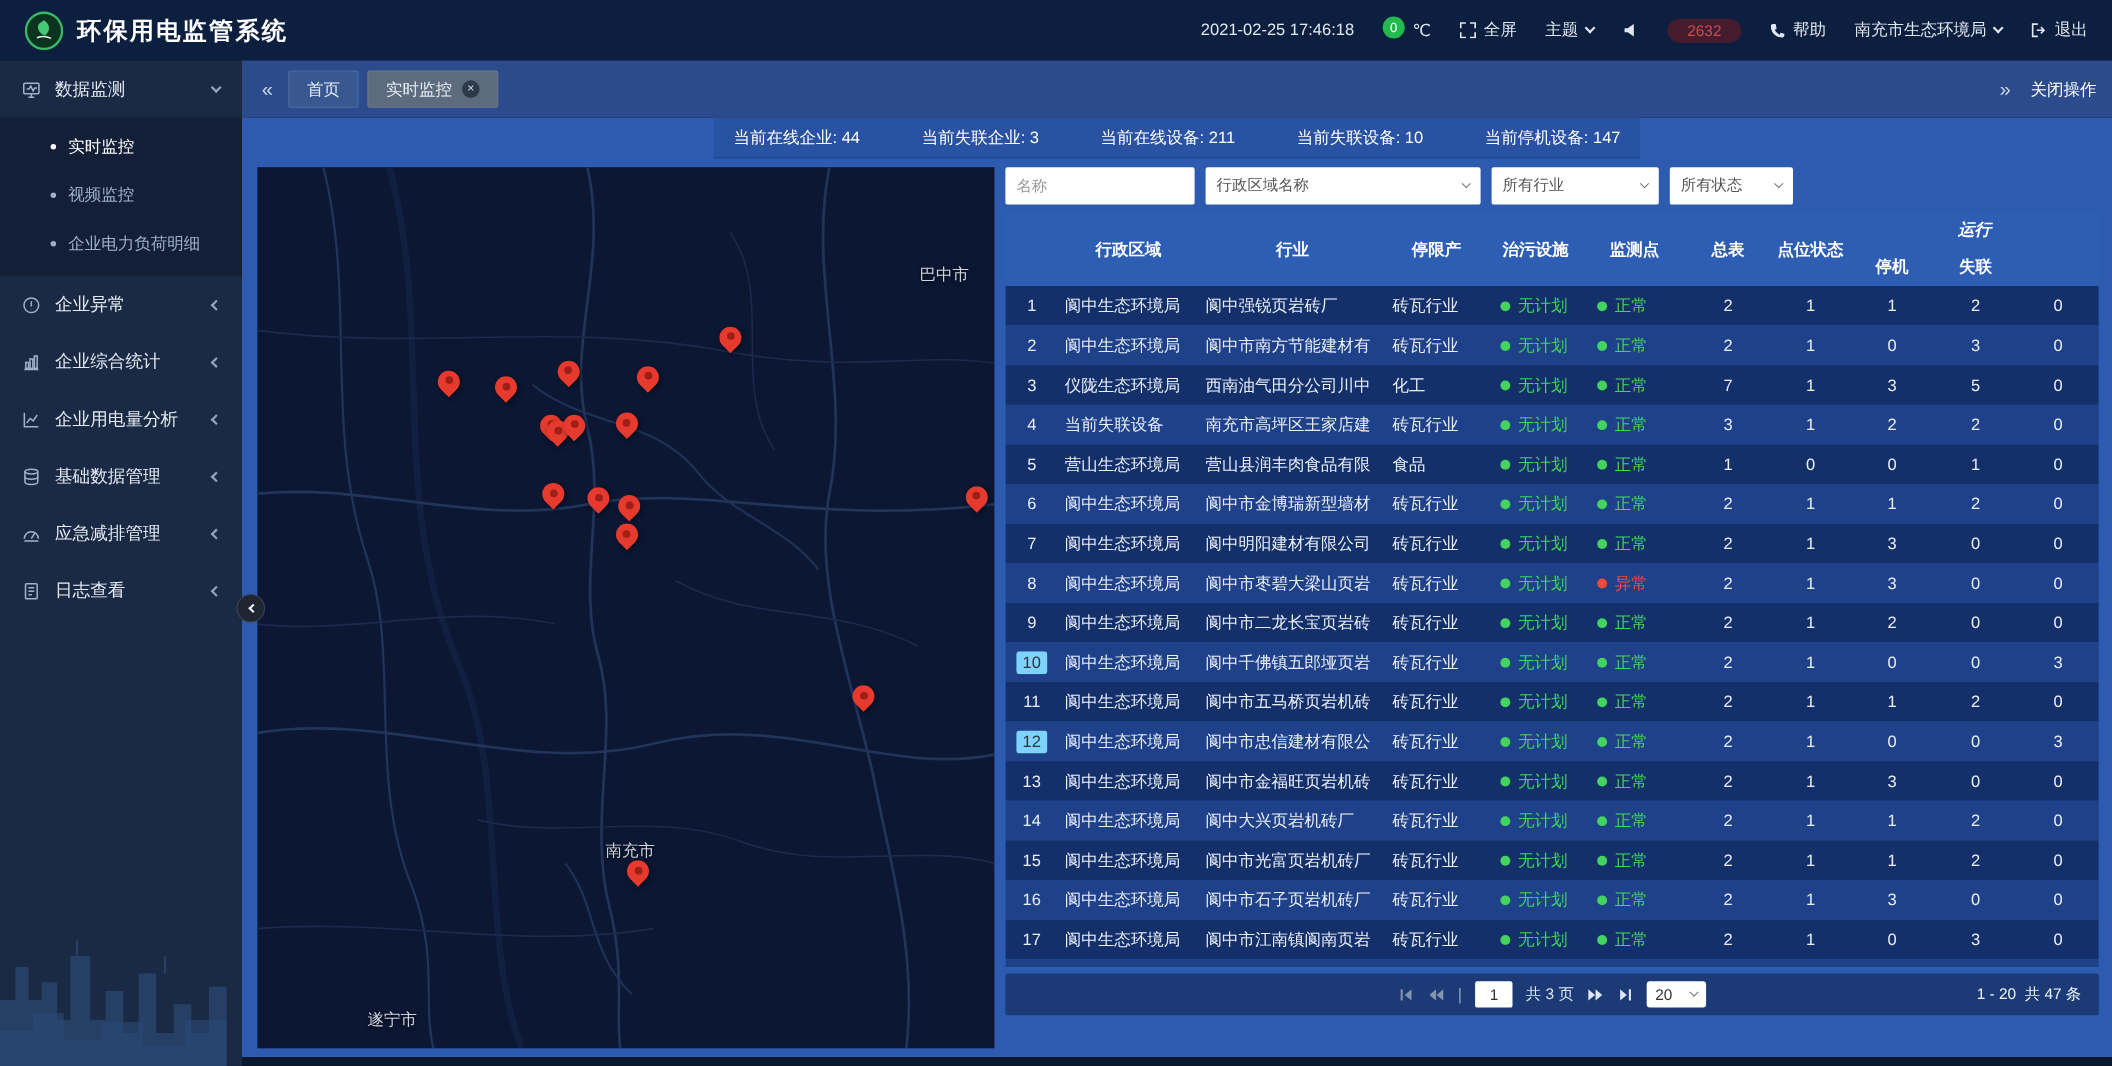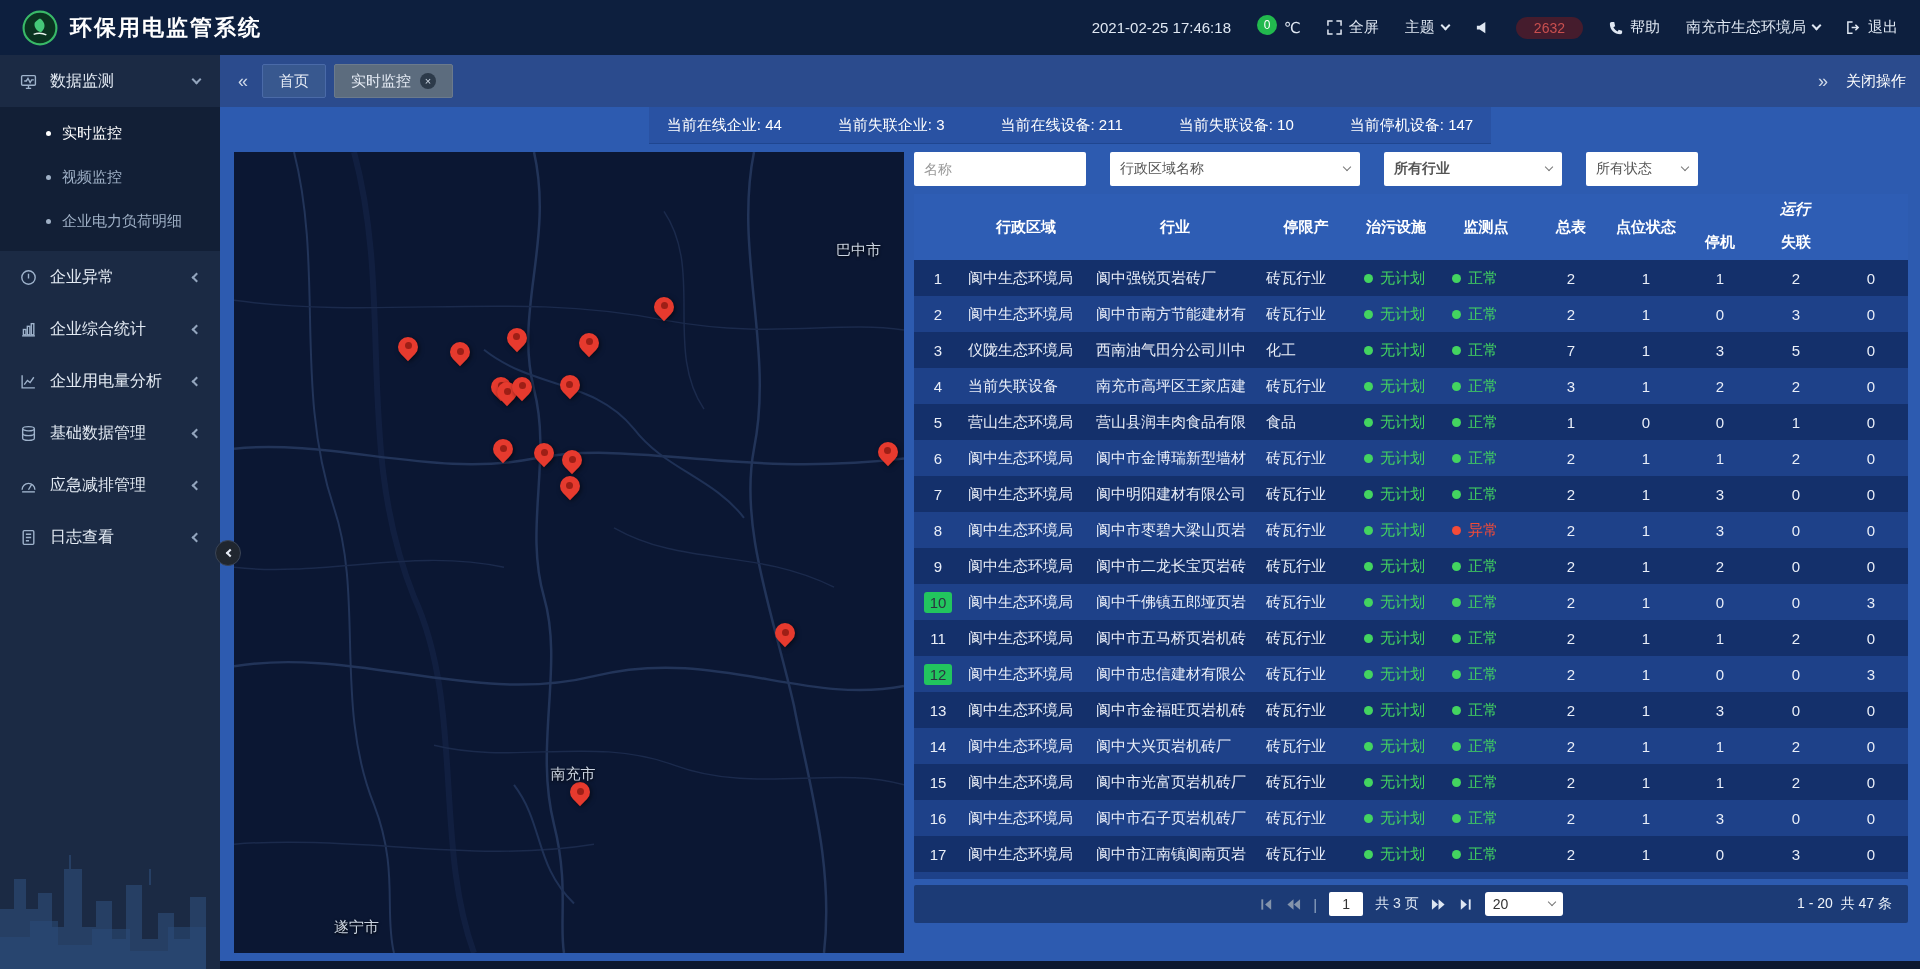--- a/index.html
+++ b/index.html
@@ -64,59 +64,59 @@
   .pin::before { content:""; position:absolute; width:20px; height:20px; background:#e63a2e;
     border-radius:50% 50% 50% 0; transform:rotate(-45deg); box-shadow:0 2px 5px rgba(0,0,0,.55); }
   .pin::after { content:""; position:absolute; left:6.5px; top:5.5px; width:7px; height:7px; border-radius:50%; background:#9e1f16; }
   .collapse-btn { position:absolute; left:-5px; top:50%; transform:translateY(-50%); width:26px; height:26px;
     background:#20262f; border:1px solid #3a4456; border-radius:50%; display:flex; align-items:center;
     justify-content:center; z-index:6; cursor:pointer; }
   .collapse-btn .chev { width:6px; height:6px; border-color:#e6ecf5; margin-left:3px; }
 
   
   .table-panel { flex:1; display:flex; flex-direction:column; min-width:0; --cols:48px 128px 170px 92px 88px 92px 78px 72px 76px 76px 74px; }
-  .filters { flex:0 0 34px; display:flex; gap:24px; margin-bottom:8px; }
+  .filters { flex:0 0 34px; display:flex; gap:10px; margin-bottom:8px; }
   .f-input { width:172px; background:#fff; border:none; border-radius:2px; padding:0 10px; font-size:14px; color:#555;
     font-family:"Liberation Sans","DejaVu Sans",sans-serif; }
   .f-input::placeholder { color:#999; }
   .f-select { background:#fff; border-radius:2px; display:flex; align-items:center; justify-content:space-between;
     padding:0 10px; font-size:14px; color:#555; cursor:pointer; }
-  .f-region { width:250px; } .f-industry { width:178px;font-weight:bold; } .f-status { width:112px; }
+  .f-region { width:250px; } .f-industry { width:152px; } .f-status { width:112px; }
 
   .tbl-head { flex:0 0 66px; display:grid; grid-template-columns:var(--cols); grid-template-rows:30px 36px;
     background:#2e5db4; color:#fff; font-size:15px; font-weight:bold; }
   .tbl-head > div { display:flex; align-items:center; justify-content:center; }
   .tbl-head > div:nth-child(-n+8) { grid-row:1/3; }
   .tbl-head > div:nth-child(1){grid-column:1} .tbl-head > div:nth-child(2){grid-column:2}
   .tbl-head > div:nth-child(3){grid-column:3} .tbl-head > div:nth-child(4){grid-column:4}
   .tbl-head > div:nth-child(5){grid-column:5} .tbl-head > div:nth-child(6){grid-column:6}
   .tbl-head > div:nth-child(7){grid-column:7} .tbl-head > div:nth-child(8){grid-column:8}
   .tbl-head > div:nth-child(9){grid-column:9/12; grid-row:1; font-style:italic; }
   .tbl-head > div:nth-child(10){grid-column:9; grid-row:2}
   .tbl-head > div:nth-child(11){grid-column:10; grid-row:2}
   .tbl-head > div:nth-child(12){grid-column:11; grid-row:2}
 
   .tbl-body { flex:0 0 619px; height:619px; overflow:hidden; }
   .tr { display:grid; grid-template-columns:var(--cols); height:36px; align-items:center; color:#e9eef8; font-size:15px; cursor:pointer; }
   .tr.odd { background:#14306b; } .tr.even { background:#1e4189; }
   .td { text-align:center; overflow:hidden; white-space:nowrap; }
   .td.left { text-align:left; padding-left:6px; }
-  .numhl { display:inline-block; min-width:28px; padding:2px 0; background:#22c55e; color:#2b3440; border-radius:3px; }
+  .numhl { display:inline-block; min-width:28px; padding:2px 0; background:#7dd3fc; color:#2b3440; border-radius:3px; }
   .st { display:flex; align-items:center; justify-content:flex-start; gap:7px; padding-left:12px; }
   .st.green { color:#43d460; } .st.red { color:#f34b38; }
   .sdot { width:9px; height:9px; border-radius:50%; background:currentColor; display:inline-block; flex:0 0 9px; }
 
   .pager { flex:0 0 38px; margin-top:6px; background:#1c3b76; border-radius:2px; display:flex; align-items:center;
     justify-content:center; position:relative; color:#dfe8f4; font-size:14px; gap:12px; }
   .pg-btn { display:flex; align-items:center; color:#dde6f2; cursor:pointer; }
   .pg-btn.disabled { color:#8494ab; }
   .pg-sep { color:#8fa3c0; font-size:15px; }
   .pg-input { width:34px; height:24px; background:#fff; color:#333; border-radius:2px; display:flex;
     align-items:center; justify-content:center; font-size:14px; }
-  .pg-size { width:78px; height:24px; background:#fff; color:#333; border-radius:3px; display:flex;
+  .pg-size { width:54px; height:24px; background:#fff; color:#333; border-radius:3px; display:flex;
     align-items:center; justify-content:space-between; padding:0 8px; cursor:pointer; }
   .pg-range { position:absolute; right:16px; color:#eef3fa; }
 
   .bottom-strip { flex:0 0 8px; background:#0c1830; }
 </style>
 </head>
 <body>
 
 <div class="app">
 

